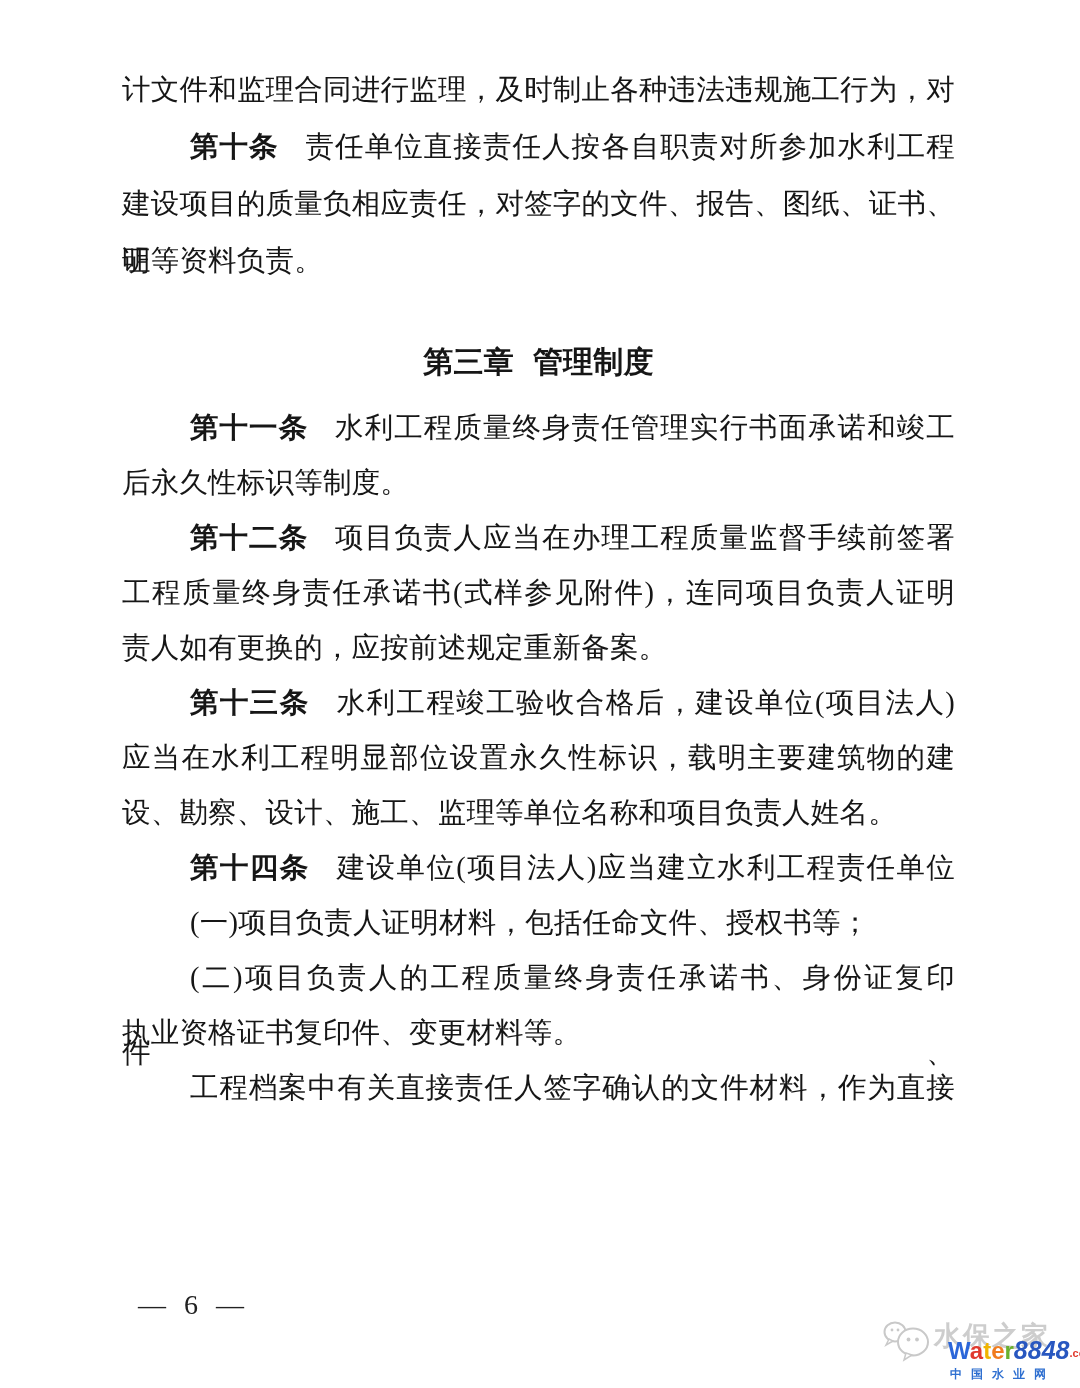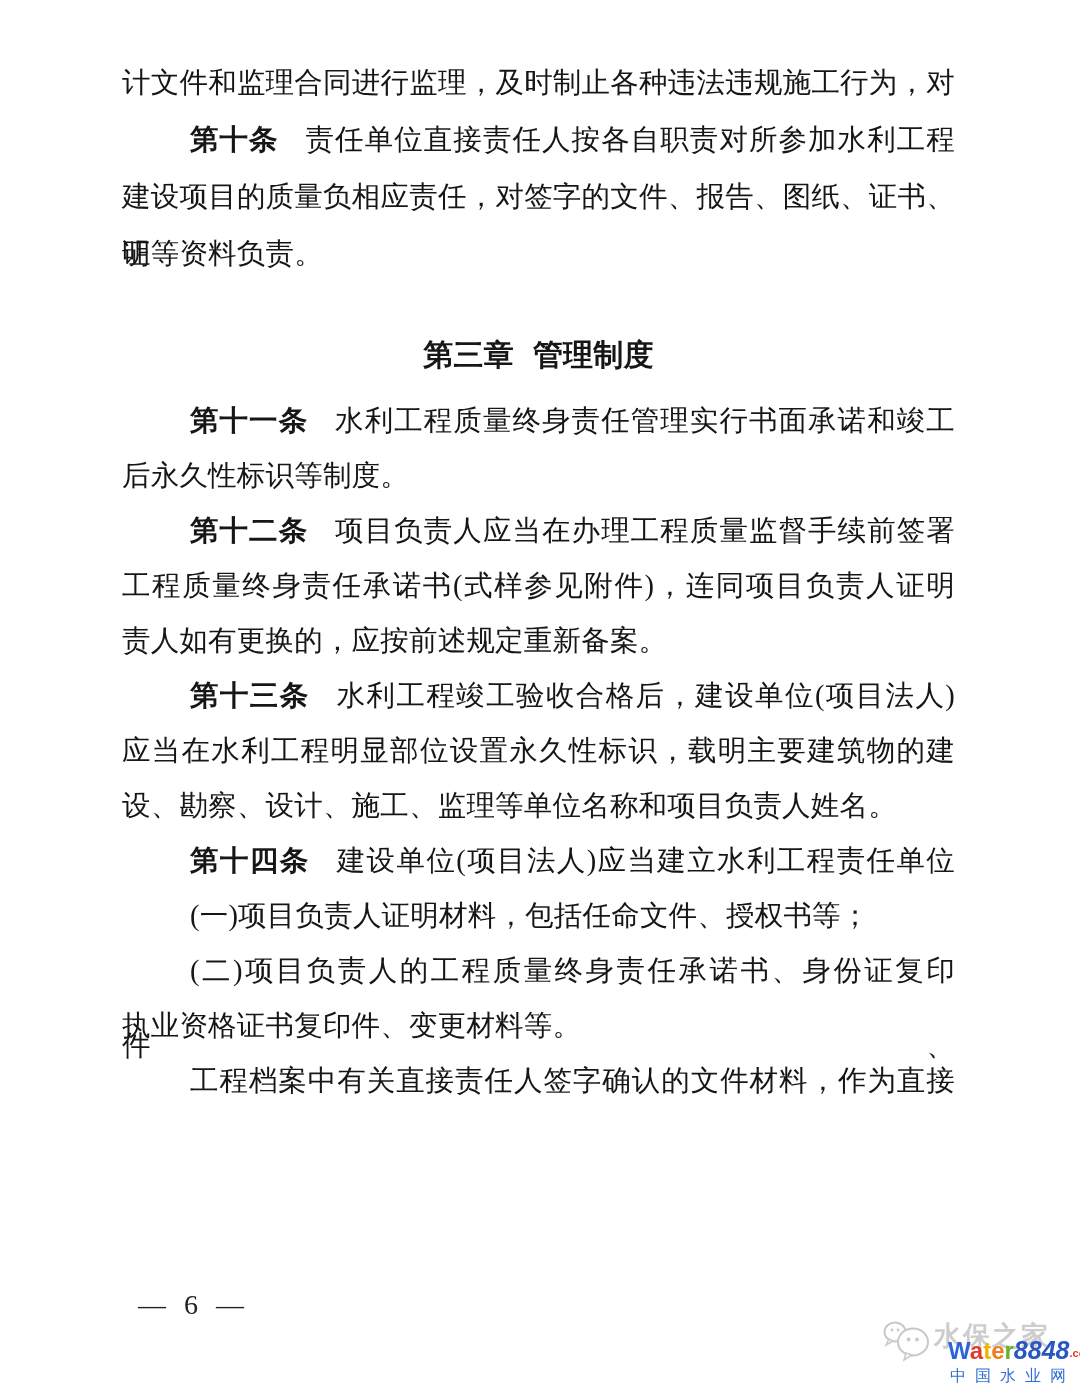--- a/index.html
+++ b/index.html
@@ -8,21 +8,21 @@
     width: 1080px;
     height: 1388px;
     background: #ffffff;
     overflow: hidden;
     font-family: "Liberation Serif", "DejaVu Serif", serif;
     color: #161616;
   }
   #content {
     position: absolute;
     left: 122px;
-    top: 54px;
+    top: 61px;
     width: 833px;
   }
   .line {
     height: 57px;
     line-height: 57px;
     font-size: 28.5px;
     text-align: left;
     white-space: normal;
     letter-spacing: 0.2px;
   }
@@ -91,22 +91,22 @@
   #wm-dotcom {
     font-family: "Liberation Sans", "DejaVu Sans", sans-serif;
     font-weight: bold;
     font-size: 11px;
     vertical-align: 2px;
   }
   #wm-tagline {
     position: absolute;
     left: 72px;
     top: 56px;
-    font-size: 16px;
-    font-weight: normal;
+    font-size: 12px;
+    font-weight: bold;
     letter-spacing: 9px;
     white-space: nowrap;
     font-family: "Liberation Sans", "DejaVu Sans", sans-serif;
   }
   #wm-icon { position: absolute; left: 4px; top: 8px; }
 </style>
 </head>
 <body>
 
 <div id="page">

